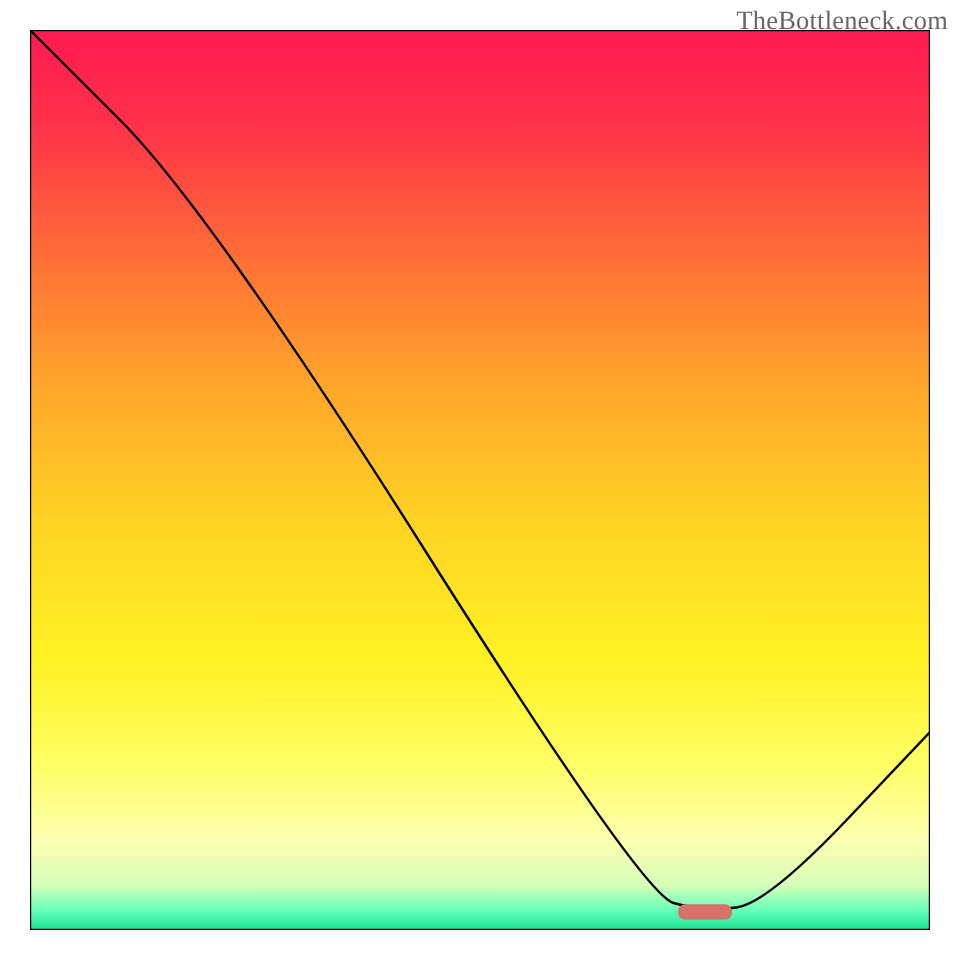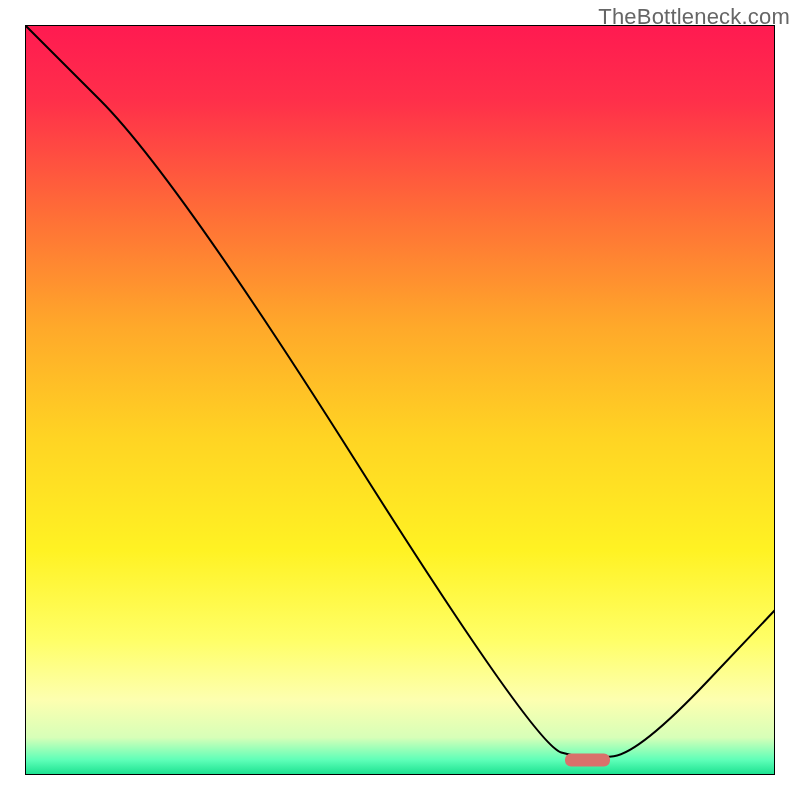--- a/index.html
+++ b/index.html
@@ -8,20 +8,21 @@
     width: 800px;
     height: 800px;
     background: #ffffff;
     font-family: Arial, Helvetica, sans-serif;
     overflow: hidden;
   }
   .wrap {
     position: relative;
     width: 800px;
     height: 800px;
+    font-family: Liberation Serif, serif;
   }
   .watermark {
     position: absolute;
     top: 4px;
     right: 10px;
     color: #666666;
     font-size: 22px;
     font-weight: 500;
     letter-spacing: 0.2px;
     z-index: 5;

